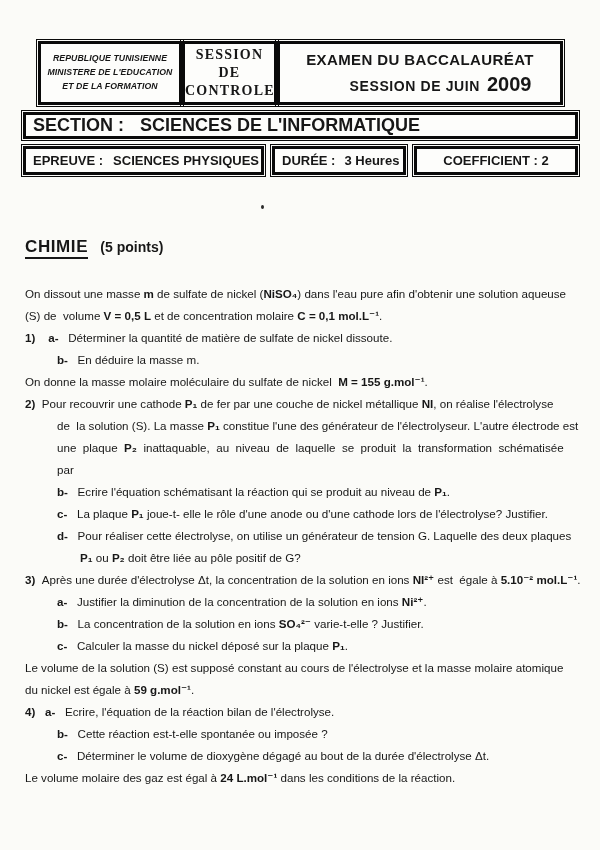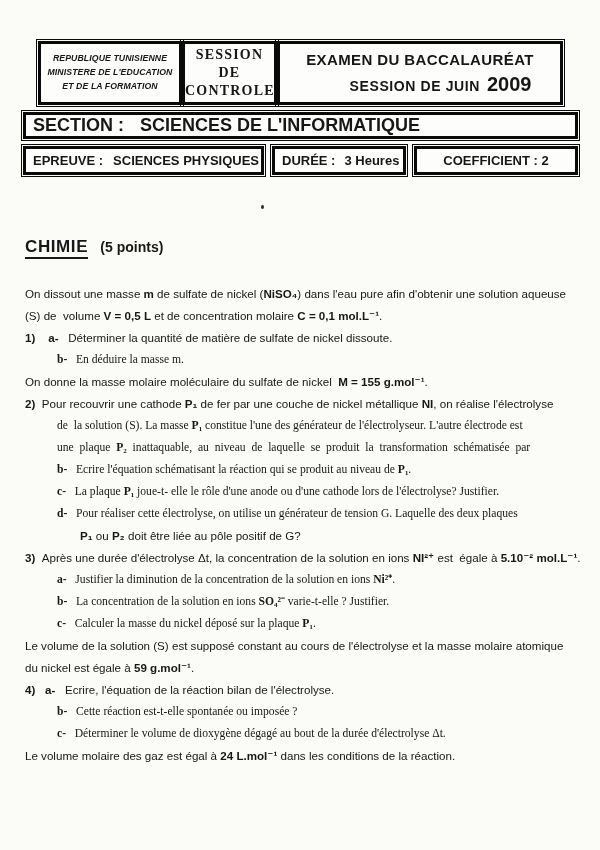--- a/index.html
+++ b/index.html
@@ -32,21 +32,21 @@
   .epreuve-box{width:241px;gap:10px;padding-left:7px;}
   .duree-box{width:134px;gap:9px;padding-left:7px;}
   .coef-box{width:164px;justify-content:center;}
   .stray-dot{position:absolute;left:261px;top:205px;width:3px;height:4px;background:#2b2b2b;border-radius:50%;}
   .content{position:absolute;left:25px;top:240px;width:557px;font-size:11.6px;line-height:22px;}
   .title-line{margin-bottom:28px;line-height:14px;}
   .chimie-title{font-size:17px;font-weight:bold;letter-spacing:.6px;
     border-bottom:2.5px solid #171717;padding-bottom:1px;}
   .points{font-size:14px;font-weight:bold;margin-left:9px;}
   .line{white-space:pre-wrap;}
-  .ind1{padding-left:32px;font-family:Liberation Serif, serif;}
+  .ind1{padding-left:32px;}
   .ind2{padding-left:55px;}
   .b{font-weight:bold;}
   .mb8{margin-bottom:9px;}
   .arrow{display:inline-block;transform:scaleX(3.4);margin:0 30px 0 30px;font-weight:bold;}
   .page-num{position:absolute;right:47px;top:848px;font-weight:normal;font-size:14.5px;}
 </style>
 </head>
 <body>
 
 <div class="header">

